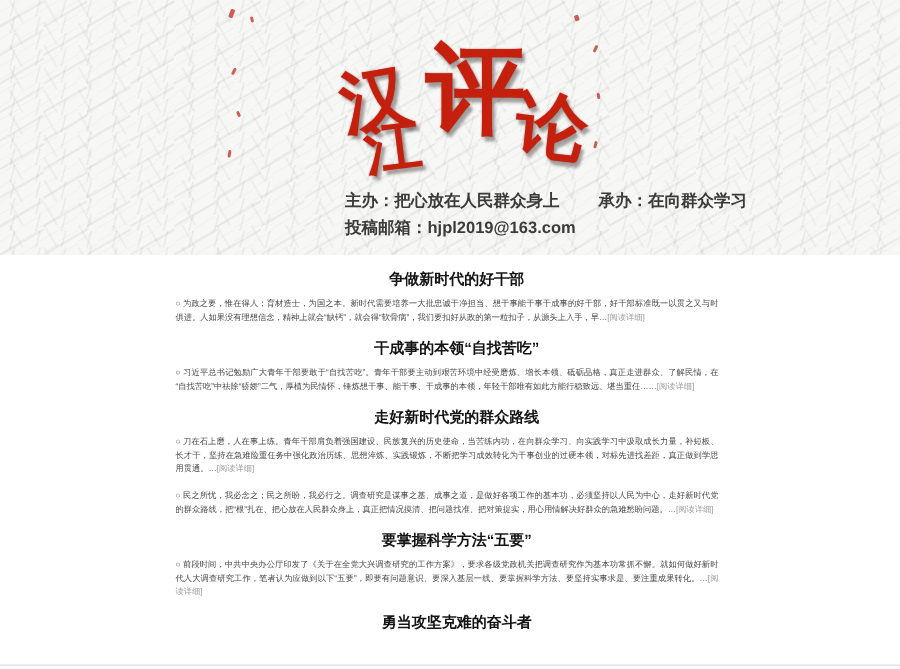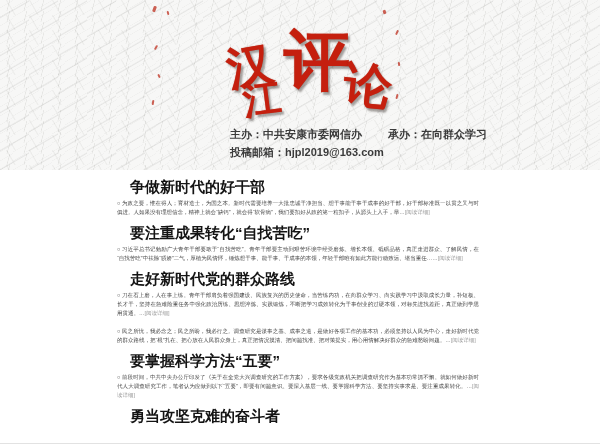--- a/index.html
+++ b/index.html
@@ -29,22 +29,22 @@
   .lc-jiang{left:243px;top:80px;font-size:38px;transform:rotate(-7deg);}
   .lc-ping{left:284px;top:28px;font-size:66px;}
   .lc-lun{left:344px;top:62px;font-size:48px;transform:rotate(6deg);}
   .speck{position:absolute;background:#c0392b;opacity:.8;border-radius:1px;}
   .org-lines{position:absolute;left:230px;top:125px;color:#3b3b3b;font-size:11px;font-weight:bold;line-height:18px;}
   .org-row .gap{display:inline-block;width:26px;}
   
   .articles{position:absolute;top:180px;left:117px;width:362px;}
   .article{margin-bottom:9px;}
   .article-title{
-    font-size:15px;font-weight:bold;color:#141414;
-    padding-left:13px;line-height:14px;margin:0 0 5px 0;cursor:pointer;
+    font-size:10px;font-weight:bold;color:#141414;
+    padding-left:13px;line-height:14px;margin:0 0 5px 0;cursor:pointer;text-align:center;
   }
   .article-summary{
     font-size:5.5px;line-height:9px;color:#474747;
     text-align:justify;margin:0;word-break:break-all;
   }
   .more-link{color:#9b9b9b;cursor:pointer;}
   .bottom-rule{position:absolute;left:0;width:600px;bottom:2px;border-top:1px solid #e2e2e2;height:0;}
 </style>
 </head>
 <body>
@@ -64,35 +64,35 @@
       <span class="speck" style="left:158px;top:74px;width:2px;height:4px;transform:rotate(-25deg);"></span>
       <span class="speck" style="left:152px;top:100px;width:2px;height:5px;transform:rotate(10deg);"></span>
       <span class="speck" style="left:383px;top:10px;width:3px;height:4px;transform:rotate(-20deg);"></span>
       <span class="speck" style="left:396px;top:30px;width:2px;height:5px;transform:rotate(25deg);"></span>
       <span class="speck" style="left:398px;top:62px;width:2px;height:4px;transform:rotate(-10deg);"></span>
       <span class="speck" style="left:396px;top:94px;width:2px;height:5px;transform:rotate(15deg);"></span>
     </div>
 
     <div class="org-lines">
       <div class="org-row">
-        <span>主办：中共安康市委网信办</span><span class="gap"></span><span>承办：在向群众学习</span>
+        <span>主办：把心放在人民群众身上</span><span class="gap"></span><span>承办：在向群众学习</span>
       </div>
       <div class="org-row">投稿邮箱：hjpl2019@163.com</div>
     </div>
   </div>
 
   <div class="articles">
 
     <div class="article">
       <h3 class="article-title">争做新时代的好干部</h3>
       <p class="article-summary"><span>○ 为政之要，惟在得人；育材造士，为国之本。新时代需要培养一大批忠诚干净担当、想干事能干事干成事的好干部，好干部标准既一以贯之又与时俱进。人如果没有理想信念，精神上就会“缺钙”，就会得“软骨病”，我们要扣好从政的第一粒扣子，从源头上入手，早…</span><span class="more-link">[阅读详细]</span></p>
     </div>
 
     <div class="article">
-      <h3 class="article-title">要注重成果转化“自找苦吃”</h3>
+      <h3 class="article-title">干成事的本领“自找苦吃”</h3>
       <p class="article-summary"><span>○ 习近平总书记勉励广大青年干部要敢于“自找苦吃”。青年干部要主动到艰苦环境中经受磨炼、增长本领、砥砺品格，真正走进群众、了解民情，在“自找苦吃”中祛除“骄娇”二气，厚植为民情怀，锤炼想干事、能干事、干成事的本领，年轻干部唯有如此方能行稳致远、堪当重任……</span><span class="more-link">[阅读详细]</span></p>
     </div>
 
     <div class="article">
       <h3 class="article-title">走好新时代党的群众路线</h3>
       <p class="article-summary"><span>○ 刀在石上磨，人在事上练。青年干部肩负着强国建设、民族复兴的历史使命，当苦练内功，在向群众学习、向实践学习中汲取成长力量，补短板、长才干，坚持在急难险重任务中强化政治历练、思想淬炼、实践锻炼，不断把学习成效转化为干事创业的过硬本领，对标先进找差距，真正做到学思用贯通。…</span><span class="more-link">[阅读详细]</span></p>
     </div>
 
     <div class="article">
       <p class="article-summary"><span>○ 民之所忧，我必念之；民之所盼，我必行之。调查研究是谋事之基、成事之道，是做好各项工作的基本功，必须坚持以人民为中心，走好新时代党的群众路线，把“根”扎在、把心放在人民群众身上，真正把情况摸清、把问题找准、把对策提实，用心用情解决好群众的急难愁盼问题。…</span><span class="more-link">[阅读详细]</span></p>

